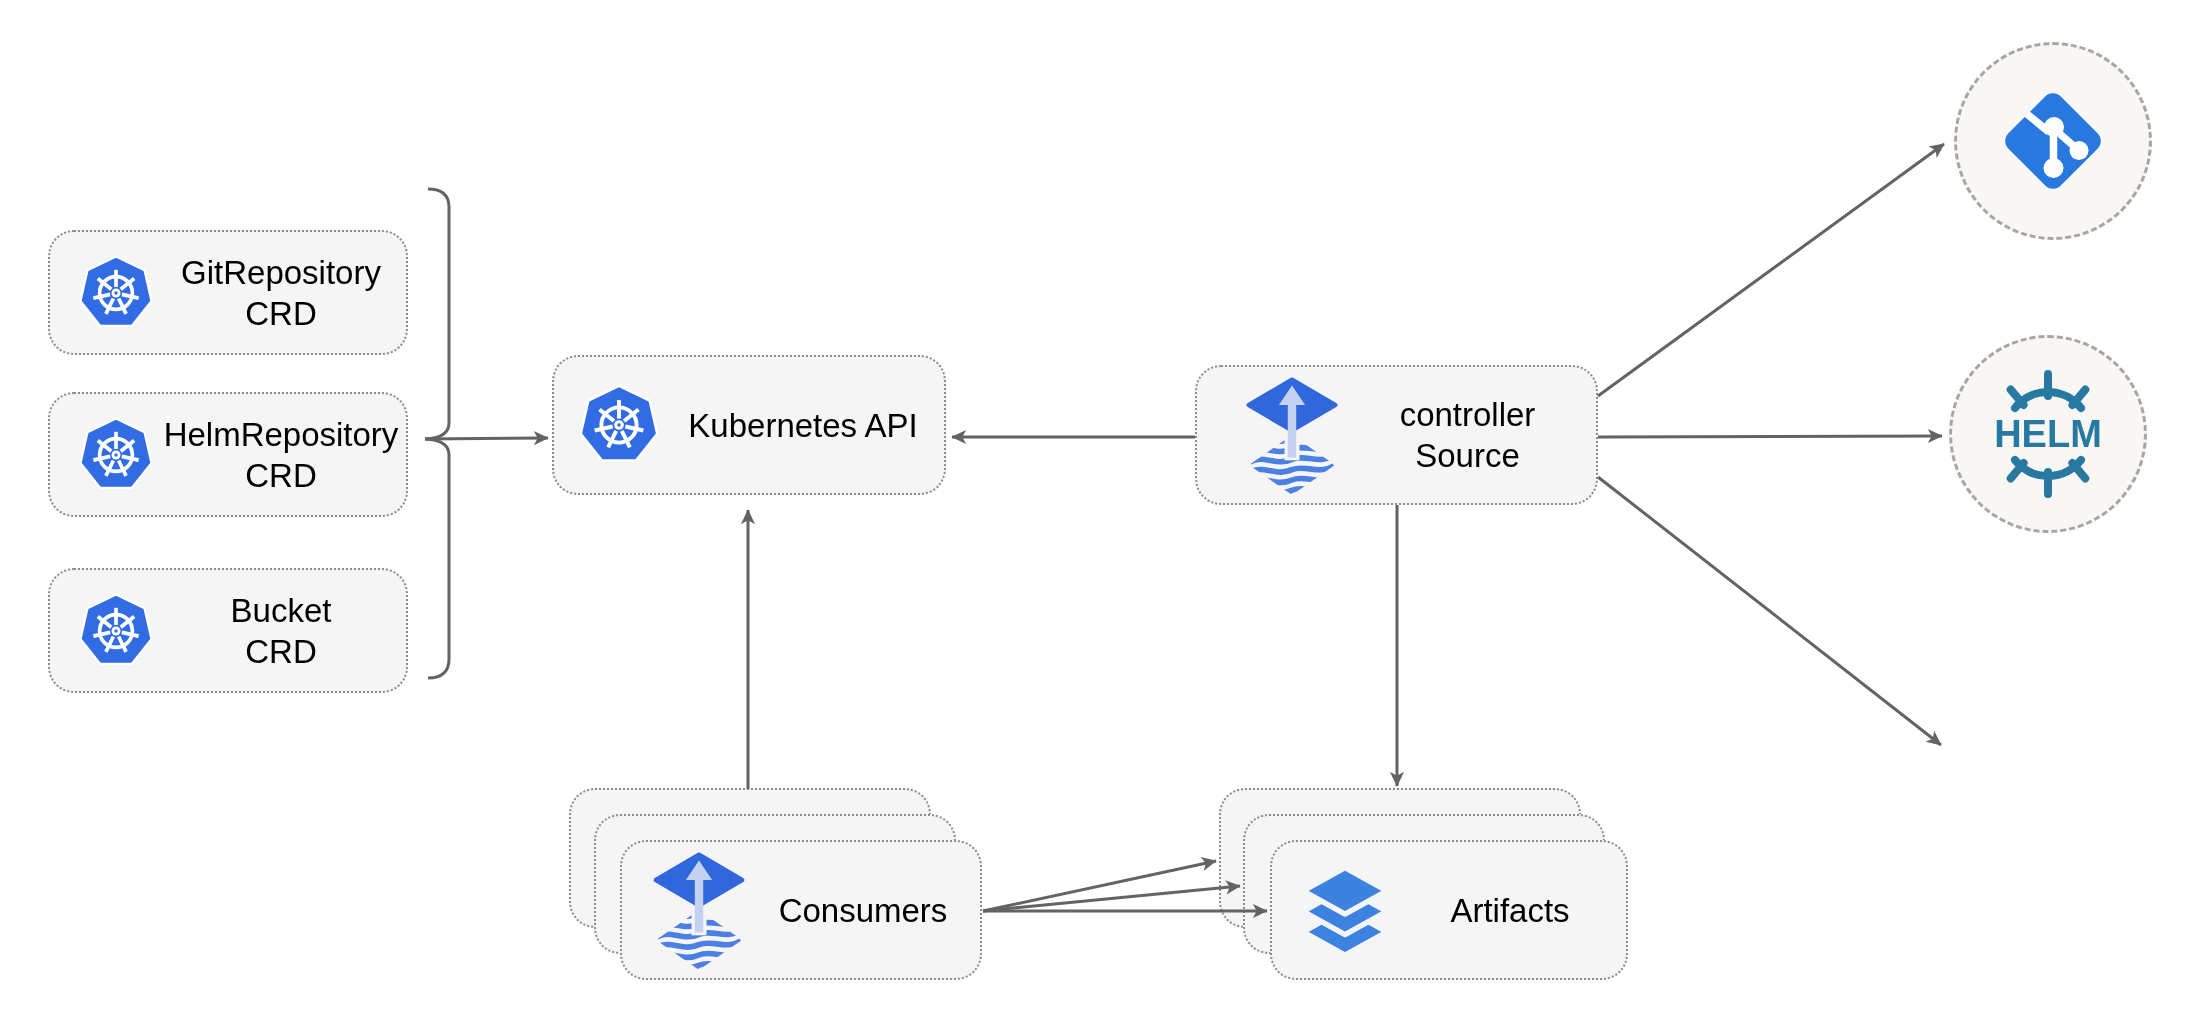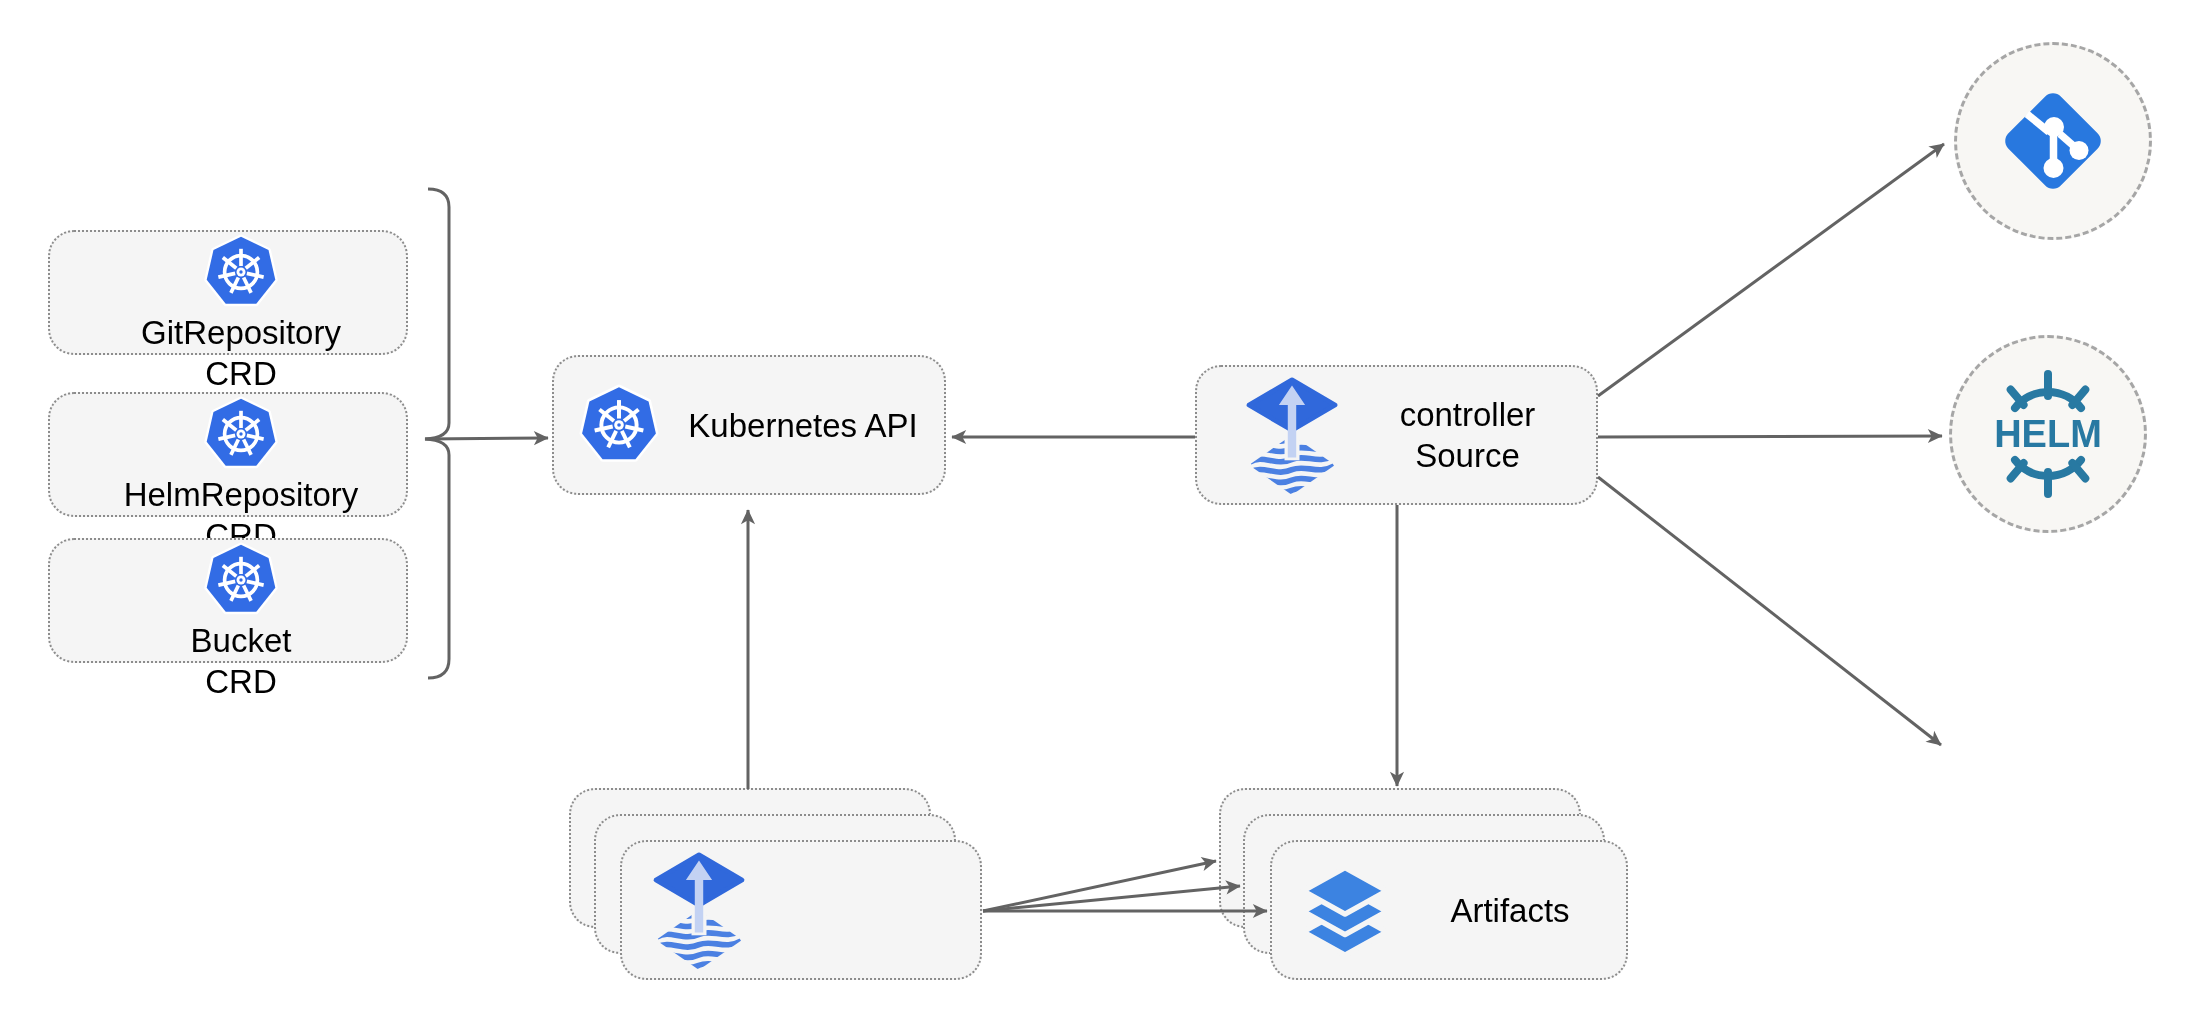--- a/index.html
+++ b/index.html
@@ -14,21 +14,21 @@
   .node .icon{flex:0 0 auto;}
   .node .lbl{flex:1 1 auto;text-align:center;font-size:33px;line-height:41px;color:#000;}
   .stackghost{position:absolute;background:#f5f5f5;border:2px dotted #8c8c8c;border-radius:26px;box-sizing:border-box;}
   .endpoint{
     position:absolute;width:198px;height:198px;border-radius:50%;
     background:#f8f7f4;border:3px dashed #a6a6a6;box-sizing:border-box;
     display:flex;align-items:center;justify-content:center;text-align:right;
   }
   #connector-layer{position:absolute;left:0;top:0;z-index:6;pointer-events:none;}
   .layer-nodes{position:absolute;left:0;top:0;width:100%;height:100%;z-index:2;}
-  .crd-box{left:48px;width:360px;height:125px;padding-left:26px;flex-direction:column;}
+  .crd-box{left:48px;width:360px;height:125px;padding-left:26px;}
   .crd-box .icon{width:80px;height:80px;}
   .bigbox{height:140px;}
 </style>
 </head>
 <body>
 
 <div class="canvas">
 
   <svg width="0" height="0" style="position:absolute" aria-hidden="true">
     <defs>
@@ -86,21 +86,21 @@
     </div>
     <div class="node crd-box" style="top:392px">
       <svg class="icon" width="80" height="80">
           <use href="#ic-k8s"></use>
         </svg>
       <div class="lbl">
         <div>HelmRepository</div>
         <div>CRD</div>
       </div>
     </div>
-    <div class="node crd-box" style="top:538px">
+    <div class="node crd-box" style="top:568px">
       <svg class="icon" width="80" height="80">
           <use href="#ic-k8s"></use>
         </svg>
       <div class="lbl">
         <div>Bucket</div>
         <div>CRD</div>
       </div>
     </div>
 
     <div class="node bigbox" style="left:552px;top:355px;width:394px;padding-left:22px">
@@ -119,20 +119,21 @@
         <div>Source</div>
       </div>
     </div>
 
     <div class="stackghost" style="left:569px;top:788px;width:362px;height:140px"></div>
     <div class="stackghost" style="left:594px;top:814px;width:362px;height:140px"></div>
     <div class="node bigbox" style="left:620px;top:840px;width:362px;padding-left:30px">
       <svg class="icon" width="94" height="117">
           <use href="#ic-flux"></use>
         </svg>
+      <div class="lbl">Consumers</div>
     </div>
 
     <div class="stackghost" style="left:1219px;top:788px;width:362px;height:140px"></div>
     <div class="stackghost" style="left:1243px;top:814px;width:362px;height:140px"></div>
     <div class="node bigbox" style="left:1270px;top:840px;width:358px;padding-left:24px">
       <svg class="icon" width="98" height="93">
           <use href="#ic-layers"></use>
         </svg>
       <div class="lbl">Artifacts</div>
     </div>

